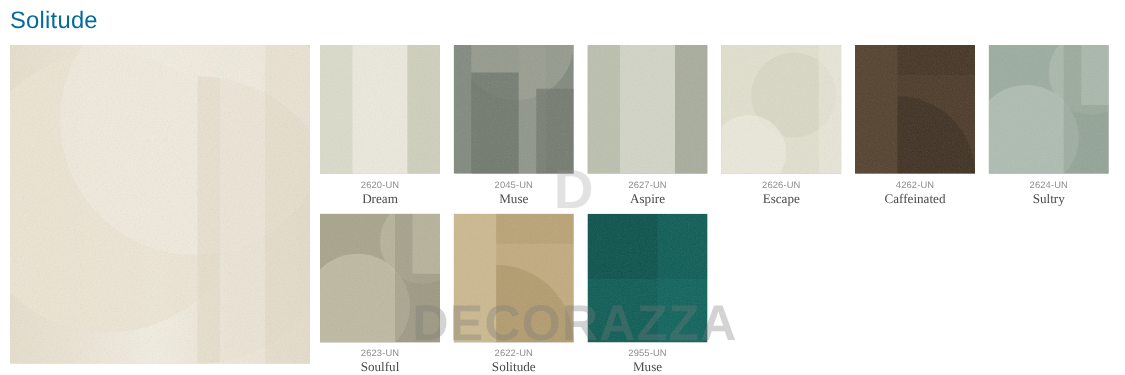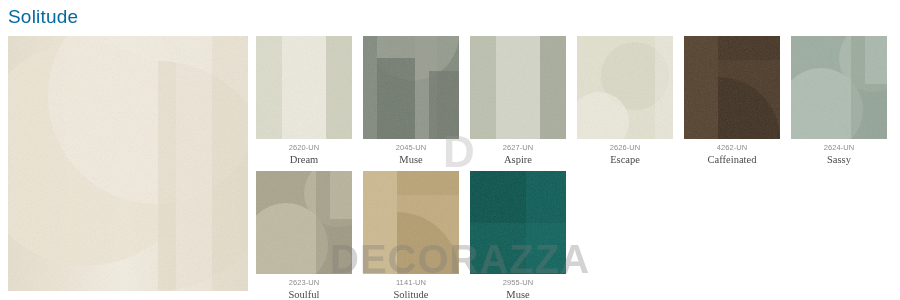--- a/index.html
+++ b/index.html
@@ -287,21 +287,21 @@
           <rect x="0" y="0" width="96" height="103" fill="#9dada0"></rect>
           <circle cx="30" cy="74" r="42" fill="#b4c1b6" opacity="0.8"></circle>
           <circle cx="82" cy="22" r="34" fill="#b4c1b6" opacity="0.55"></circle>
           <rect x="60" y="0" width="14" height="103" fill="#8b9b8e" opacity="0.45"></rect>
           <rect x="74" y="48" width="22" height="55" fill="#8b9b8e" opacity="0.5"></rect>
           <rect x="0" y="0" width="96" height="103" filter="url(#g5)" opacity="0.6"></rect>
         </svg>
       </div>
       <div class="swatch-meta">
         <span class="swatch-code">2624-UN</span>
-        <span class="swatch-name">Sassy</span>
+        <span class="swatch-name">Sultry</span>
       </div>
     </div>
   </div>
 <div class="swatch-row" id="swatch-row-2">
     <div class="swatch-card">
       <div class="swatch-chip">
         <svg viewBox="0 0 96 103" preserveAspectRatio="none">
           <defs>
             <filter id="g6" x="0" y="0" width="100%" height="100%">
               <feTurbulence type="fractalNoise" baseFrequency="1.1" numOctaves="3" result="n"></feTurbulence>
@@ -337,21 +337,21 @@
             </filter>
           </defs>
           <rect x="0" y="0" width="96" height="103" fill="#c2ab7f"></rect>
           <rect x="0" y="0" width="34" height="103" fill="#d6c49c" opacity="0.55"></rect>
           <path d="M96 103 A62 62 0 0 0 34 41 L34 103 Z" fill="#ad9568" opacity="0.7"></path>
           <rect x="34" y="0" width="62" height="24" fill="#ad9568" opacity="0.35"></rect>
           <rect x="0" y="0" width="96" height="103" filter="url(#g7)" opacity="0.6"></rect>
         </svg>
       </div>
       <div class="swatch-meta">
-        <span class="swatch-code">1141-UN</span>
+        <span class="swatch-code">2622-UN</span>
         <span class="swatch-name">Solitude</span>
       </div>
     </div>
     <div class="swatch-card">
       <div class="swatch-chip">
         <svg viewBox="0 0 96 103" preserveAspectRatio="none">
           <defs>
             <filter id="g8" x="0" y="0" width="100%" height="100%">
               <feTurbulence type="fractalNoise" baseFrequency="1.1" numOctaves="3" result="n"></feTurbulence>
               <feColorMatrix in="n" type="saturate" values="0"></feColorMatrix>

